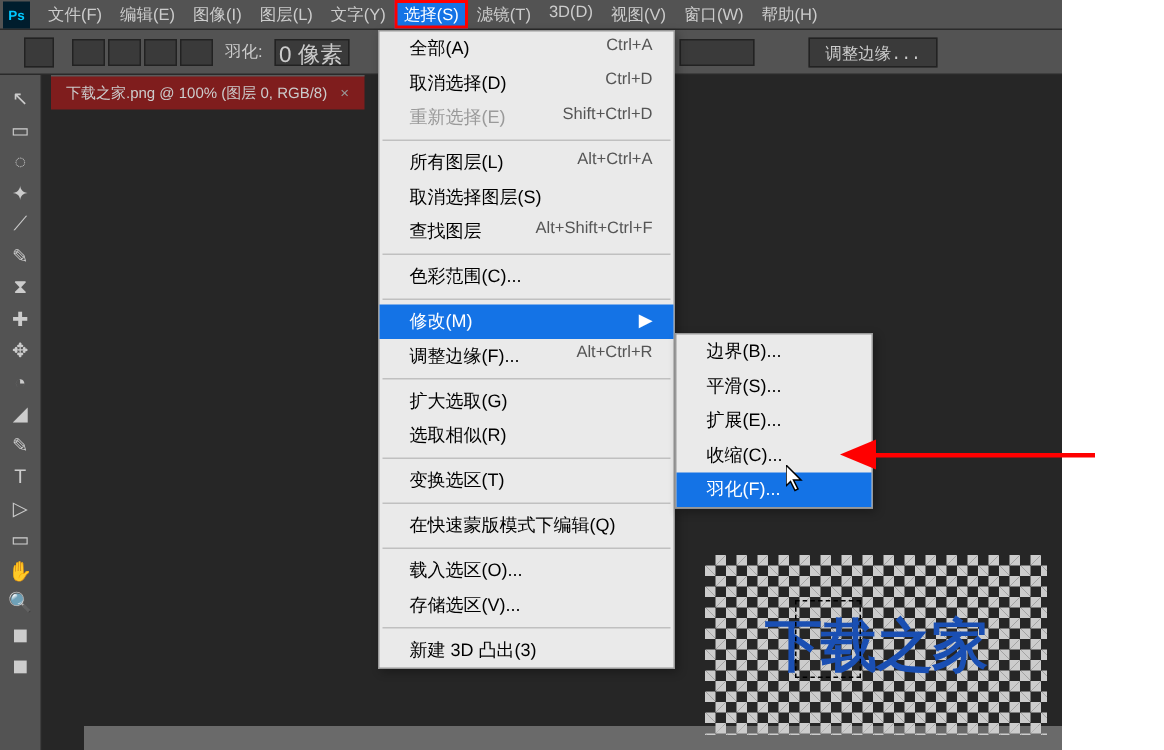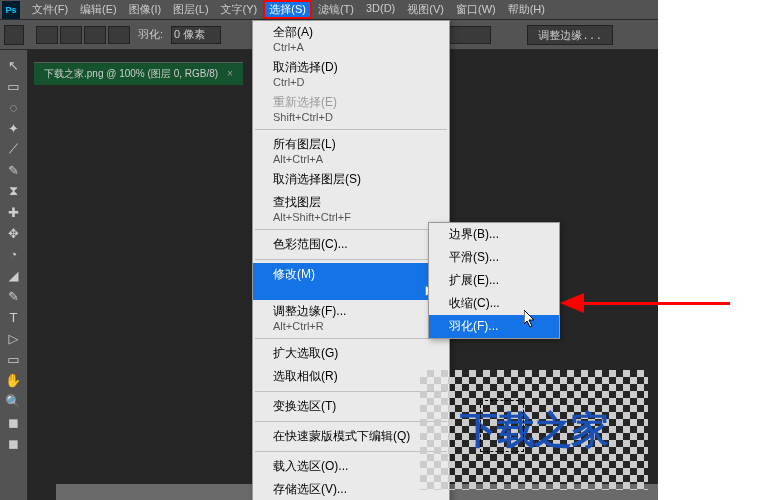--- a/index.html
+++ b/index.html
@@ -1,42 +1,42 @@
 <!DOCTYPE html>
 <html><head>
 <meta charset="utf-8">
 <style>
 * { margin: 0; padding: 0; box-sizing: border-box; font-family: "Microsoft YaHei", sans-serif; }
 body { background: #fff; width: 776px; height: 500px; overflow: hidden; position: relative; }
-.app { width: 658px; height: 500px; background: #535353; position: relative; }
+.app { width: 708px; height: 500px; background: #535353; position: relative; }
 .menubar { background: #535353; height: 20px; display: flex; align-items: center; padding-left: 2px; font-size: 11px; color: #ccc; border-bottom: 1px solid #2a2a2a; }
 .ps-logo { width: 18px; height: 18px; background: #001d2d; color: #00c8ff; display: flex; align-items: center; justify-content: center; font-weight: bold; font-size: 9px; margin-right: 6px; }
 .menu-item { padding: 2px 6px; cursor: default; }
 .menu-item.active { background: #1473e6; color: #fff; border: 2px solid red; padding: 0 4px; }
-.optbar { background: #535353; height: 30px; display: flex; align-items: center; padding-left: 4px; gap: 8px; font-size: 11px; color: #ccc; border-bottom: 1px solid #2a2a2a; }
+.optbar { background: #535353; height: 30px; display: flex; align-items: center; padding-left: 16px; gap: 8px; font-size: 11px; color: #ccc; border-bottom: 1px solid #2a2a2a; }
 .opt-arrow { width: 20px; height: 20px; background: #3a3a3a; border: 1px solid #222; }
-.opt-input { background: #3a3a3a; border: 1px solid #222; color: #ccc; font-size: 11px; width: 50px; height: 18px; padding: 0 2px; }
+.opt-input { background: #3a3a3a; border: 1px solid #222; color: #ccc; font-size: 15px; width: 50px; height: 18px; padding: 0 2px; }
 .opt-btn { background: #3a3a3a; border: 1px solid #222; color: #ccc; font-size: 11px; padding: 2px 10px; height: 20px; font-family: Liberation Mono, monospace; }
 .opt-icons { display: flex; gap: 2px; margin-left: 4px; }
 .opt-icon { width: 22px; height: 18px; background: #3a3a3a; border: 1px solid #222; }
 .opt-disabled { color: #777; }
 .body-area { display: flex; height: calc(100% - 50px); }
 .toolbox { width: 28px; background: #535353; border-right: 1px solid #2a2a2a; padding-top: 4px; }
 .tool { width: 22px; height: 20px; margin: 1px auto; display: flex; align-items: center; justify-content: center; color: #ccc; font-size: 13px; }
 .canvas-area { flex: 1; background: #262626; position: relative; }
-.doc-tab { position: absolute; top: 12px; left: 6px; background: #14532d; padding: 4px 10px; font-size: 10px; color: #ccc; border-top: 1px solid #5a5a5a; }
+.doc-tab { position: absolute; top: 0; left: 6px; background: #7f1d1d; padding: 4px 10px; font-size: 10px; color: #ccc; border-top: 1px solid #5a5a5a; }
 .doc-tab .x { margin-left: 6px; color: #999; }
 .dropdown { position: absolute; top: 20px; left: 252px; width: 198px; background: #eaeaea; border: 1px solid #999; font-size: 12px; box-shadow: 2px 2px 6px rgba(0,0,0,.3); }
-.dd-item { display: flex; justify-content: space-between; padding: 3px 14px 3px 20px; color: #000; cursor: default; flex-direction: column; }
+.dd-item { display: flex; justify-content: space-between; padding: 3px 14px 3px 20px; color: #000; cursor: default; }
 .dd-item.disabled { color: #9a9a9a; }
 .dd-item.hl { background: #1473e6; color: #fff; }
 .dd-item .sc { color: #555; font-size: 11px; }
 .dd-item .arr { margin-left: auto; }
 .dd-sep { height: 1px; background: #c0c0c0; margin: 3px 2px; }
-.submenu { position: absolute; top: 222px; left: 428px; width: 132px; background: #eaeaea; border: 1px solid #999; font-size: 12px; box-shadow: 2px 2px 6px rgba(0,0,0,.3); }
+.submenu { position: absolute; top: 222px; left: 450px; width: 132px; background: #eaeaea; border: 1px solid #999; font-size: 12px; box-shadow: 2px 2px 6px rgba(0,0,0,.3); }
 .red-arrow { position: absolute; top: 296px; left: 540px; width: 190px; height: 14px; pointer-events: none; }
 .red-arrow-line { position: absolute; top: 6px; left: 40px; right: 0; height: 3px; background: red; }
 .red-arrow-head { position: absolute; top: -3px; left: 20px; width: 0; height: 0; border-top: 10px solid transparent; border-bottom: 10px solid transparent; border-right: 24px solid red; }
 .cursor { position: absolute; top: 310px; left: 524px; width: 14px; height: 20px; pointer-events: none; }
 .preview { position: absolute; bottom: 10px; right: 10px; width: 228px; height: 120px; background-image: linear-gradient(45deg,#ccc 25%,transparent 25%),linear-gradient(-45deg,#ccc 25%,transparent 25%),linear-gradient(45deg,transparent 75%,#ccc 75%),linear-gradient(-45deg,transparent 75%,#ccc 75%); background-size: 14px 14px; background-position:0 0,0 7px,7px -7px,-7px 0; display: flex; align-items: center; justify-content: center; font-size: 38px; font-weight: 900; color: #1a4fb3; font-family: "Microsoft YaHei", sans-serif; letter-spacing: -1px; position: absolute; }
 .preview .marquee { position: absolute; top: 30px; left: 60px; width: 44px; height: 52px; border: 1px dashed #000; }
 .bottom-shadow { position: absolute; bottom: 0; left: 28px; right: 0; height: 16px; background: #6a6a6a; }
 </style>
 </head>
 <body>

